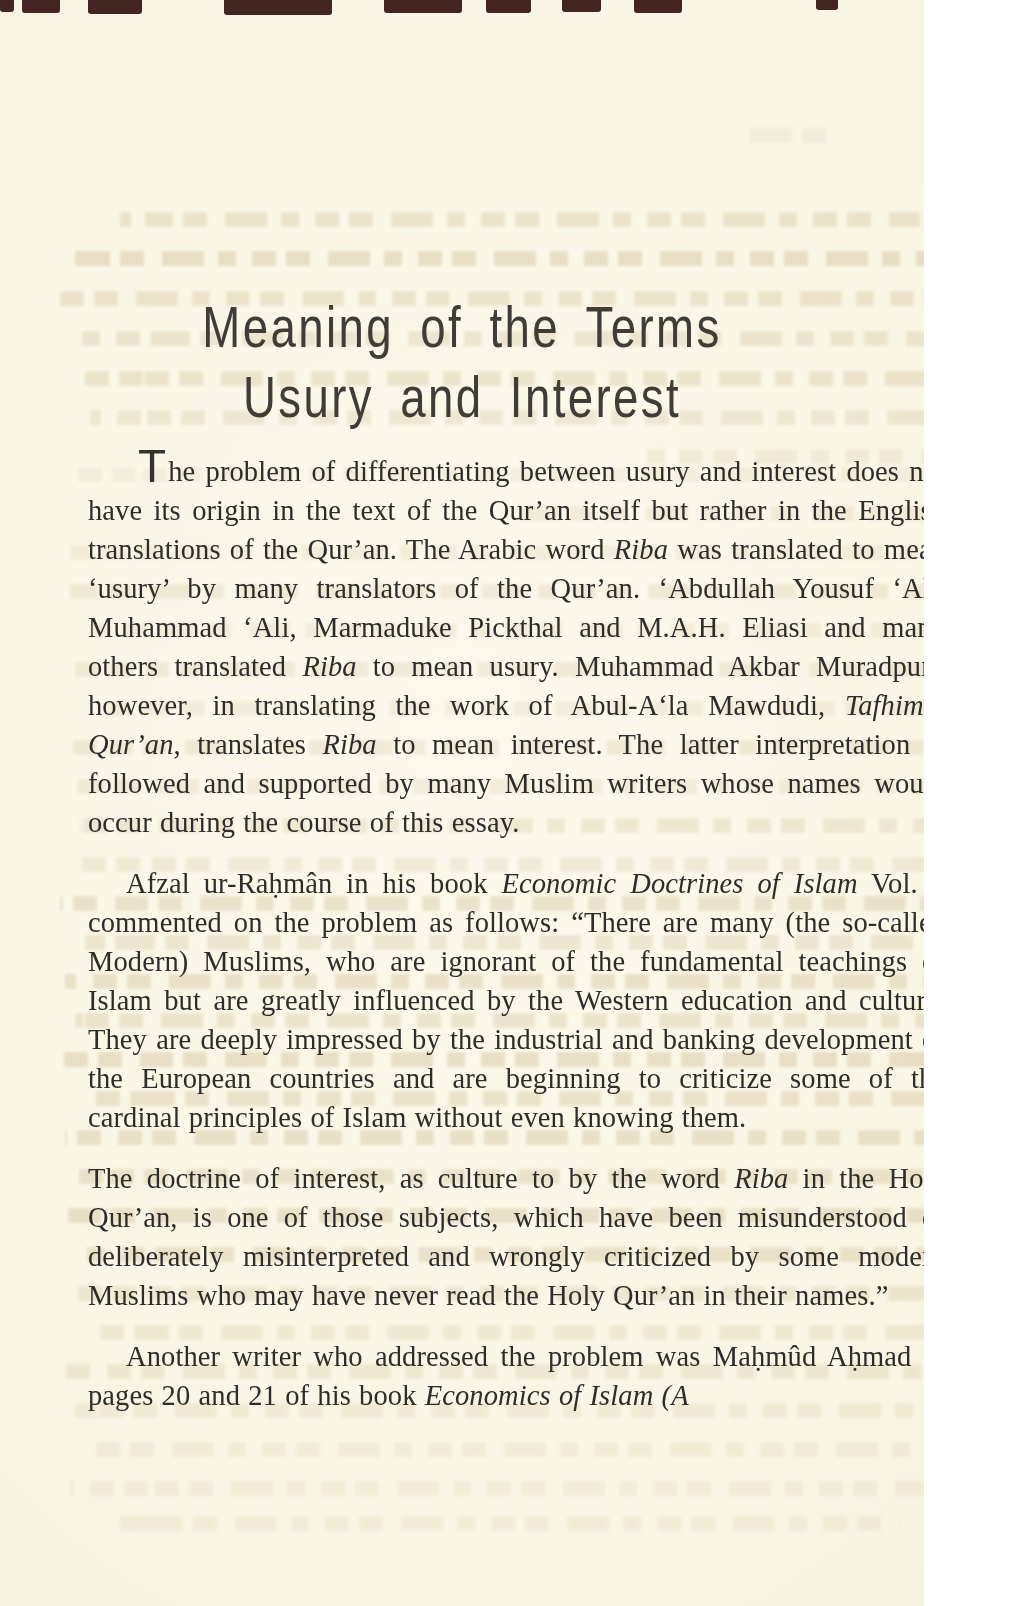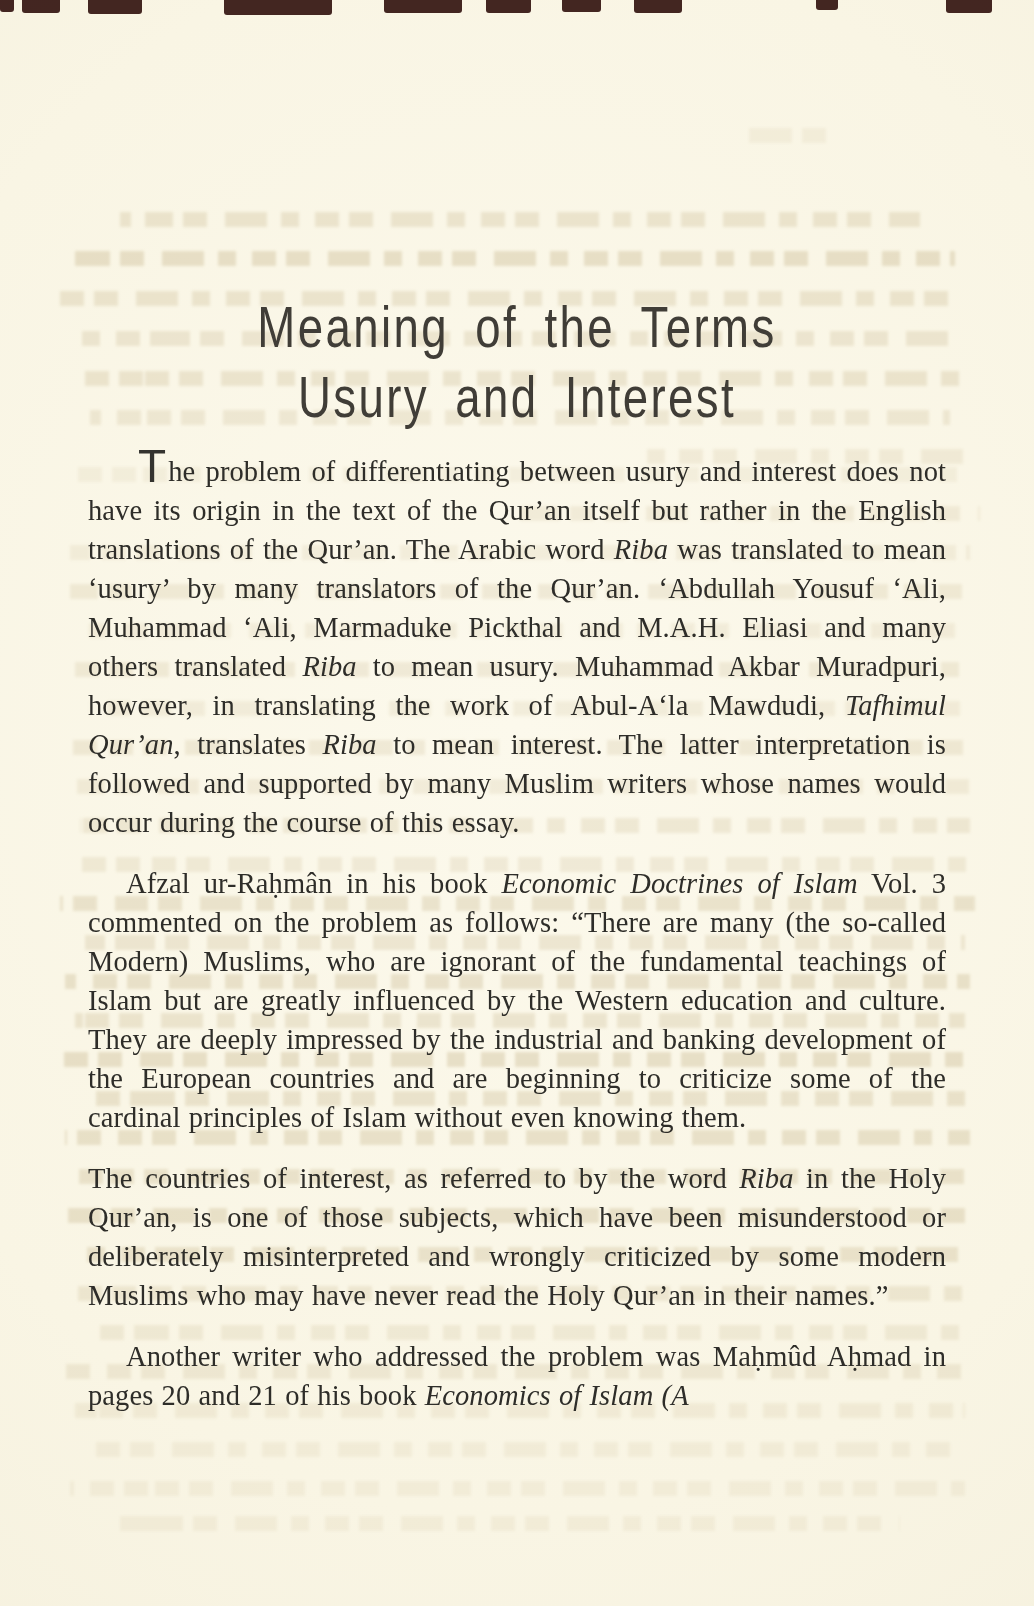--- a/index.html
+++ b/index.html
@@ -1,18 +1,18 @@
 <!DOCTYPE html>
 <html><head>
 <meta charset="utf-8">
 <style>
   html,body{margin:0;padding:0;background:#ffffff;}
   .page{
     position:relative;
-    width:1034px;
+    width:924px;
     height:1606px;
     overflow:hidden;
     background:radial-gradient(ellipse 120% 90% at 50% 45%, #fcf9ec 0%, #f9f5e4 55%, #f3eeda 100%);
     font-family:"Liberation Serif", serif;
   }
   
   .edge-seg{
     position:absolute;
     top:0;
     background:#331310;
@@ -134,17 +134,17 @@
     </div>
 
   <div class="title">
     <div class="tline">Meaning of the Terms</div>
     <div class="tline">Usury and Interest</div>
   </div>
 
   <div class="body-text">
       <p class="para" style="text-indent: 50px;"><span class="dropcap">T</span><span>he problem of differentiating between usury and interest does not have its origin in the text of the Qur’an itself but rather in the English translations of the Qur’an. The Arabic word </span><span class="italic">Riba</span><span> was translated to mean ‘usury’ by many translators of the Qur’an. ‘Abdullah Yousuf ‘Ali, Muhammad ‘Ali, Marmaduke Pickthal and M.A.H. Eliasi and many others translated </span><span class="italic">Riba</span><span> to mean usury. Muhammad Akbar Muradpuri, however, in translating the work of Abul-A‘la Mawdudi, </span><span class="italic">Tafhimul Qur’an</span><span>, translates </span><span class="italic">Riba</span><span> to mean interest. The latter interpretation is followed and supported by many Muslim writers whose names would occur during the course of this essay.</span></p>
       <p class="para" style="text-indent: 38px;"><span>Afzal ur-Raḥmân in his book </span><span class="italic">Economic Doctrines of Islam</span><span> Vol. 3 commented on the problem as follows: “There are many (the so-called Modern) Muslims, who are ignorant of the fundamental teachings of Islam but are greatly influenced by the Western education and culture. They are deeply impressed by the industrial and banking development of the European countries and are beginning to criticize some of the cardinal principles of Islam without even knowing them.</span></p>
-      <p class="para" style="text-indent: 0px;"><span>The countries of interest, as referred to by the word </span><span class="italic">Riba</span><span> in the Holy Qur’an, is one of those subjects, which have been misunderstood or deliberately misinterpreted and wrongly criticized by some modern Muslims who may have never read the Holy Qur’an in their names.”</span></p>
+      <p class="para" style="text-indent: 0px;"><span>The doctrine of interest, as culture to by the word </span><span class="italic">Riba</span><span> in the Holy Qur’an, is one of those subjects, which have been misunderstood or deliberately misinterpreted and wrongly criticized by some modern Muslims who may have never read the Holy Qur’an in their names.”</span></p>
       <p class="para" style="text-indent: 38px;"><span>Another writer who addressed the problem was Maḥmûd Aḥmad in pages 20 and 21 of his book </span><span class="italic">Economics of Islam (A</span></p>
     </div>
 
 </div>
 
 </body></html>

